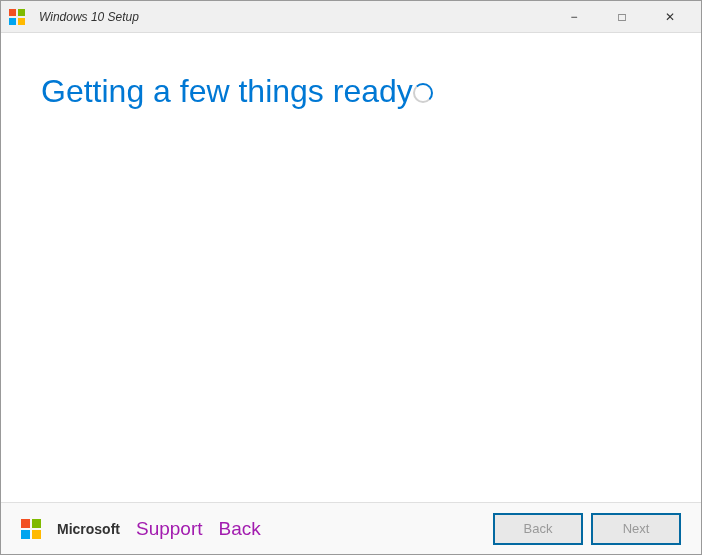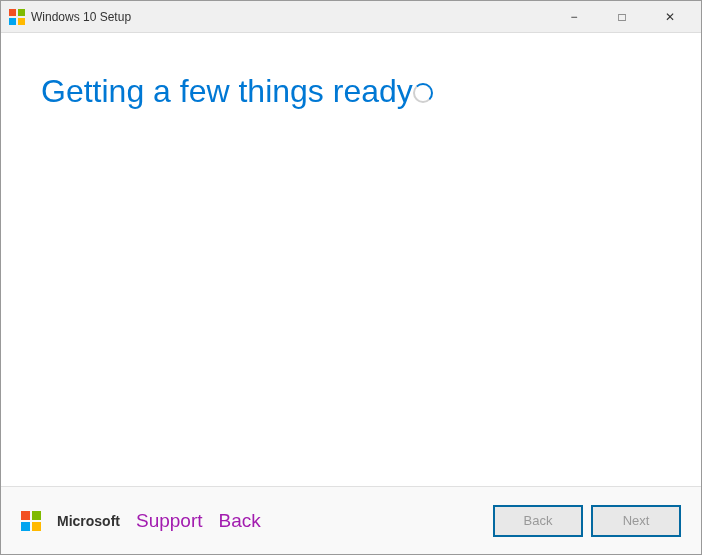--- a/index.html
+++ b/index.html
@@ -34,21 +34,22 @@
       display: flex;
       align-items: center;
       justify-content: space-between;
       padding: 0 8px;
       flex-shrink: 0;
     }
 
     .title-bar-left {
       display: flex;
       align-items: center;
-      gap: 6px;
+      gap: 14px;
+      font-style: italic;
     }
 
     .title-bar-icon {
       width: 16px;
       height: 16px;
     }
 
     .title-bar-title {
       font-size: 12px;
       color: #333;
@@ -101,21 +102,21 @@
       border-radius: 50%;
       animation: spin 1s linear infinite;
       display: inline-block;
     }
 
     @keyframes spin {
       to { transform: rotate(360deg); }
     }
 
     .footer {
-      height: 68px;
+      height: 52px;
       border-top: 1px solid #e0e0e0;
       display: flex;
       align-items: center;
       padding: 0 20px;
       flex-shrink: 0;
       background: #f9f9f9;
     }
 
     .footer-left {
       display: flex;

